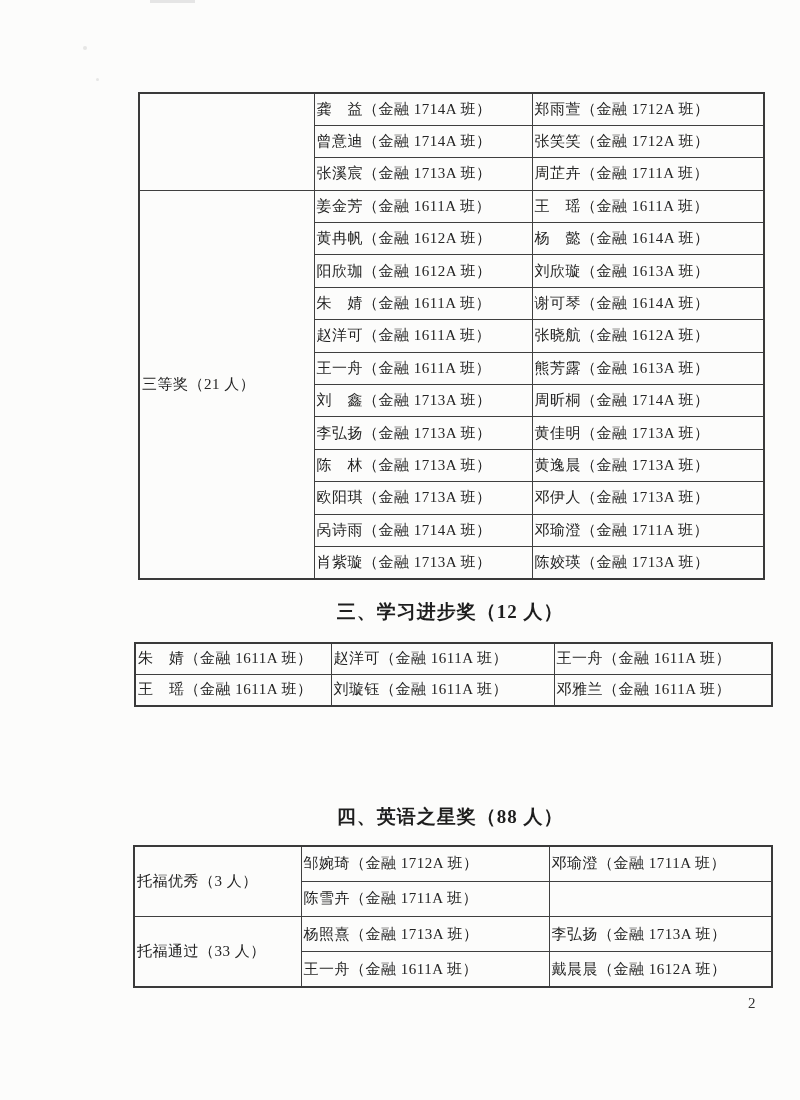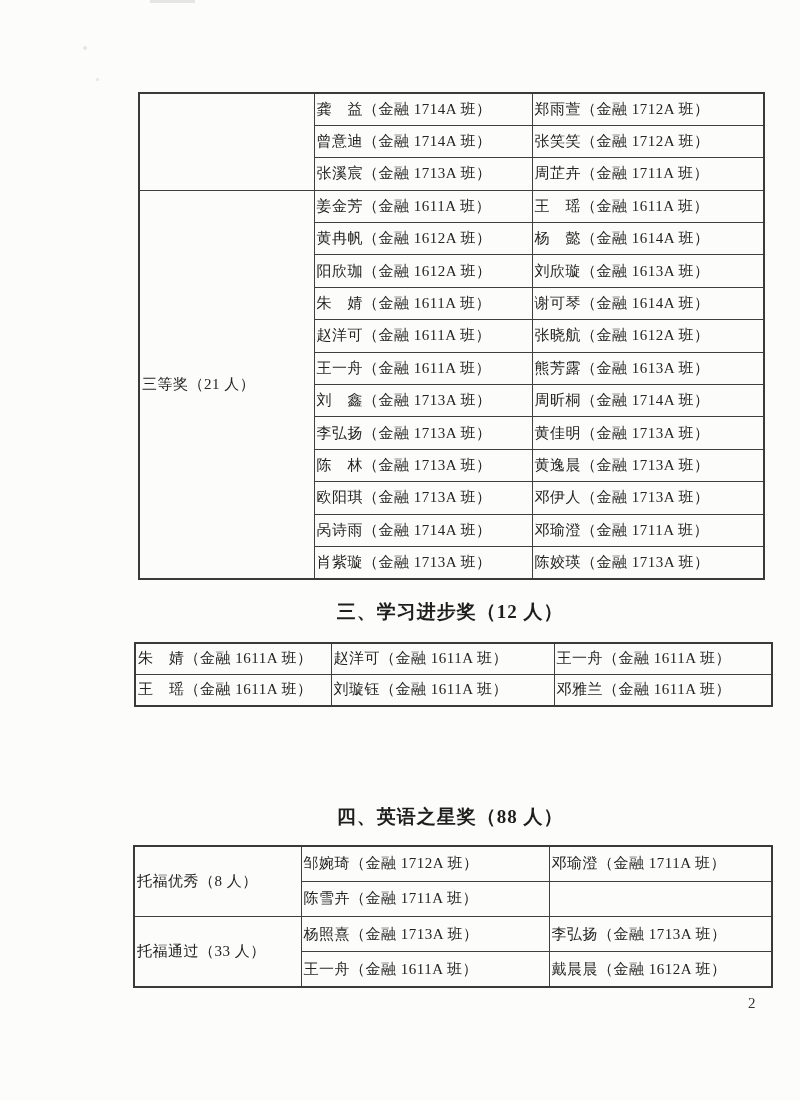--- a/index.html
+++ b/index.html
@@ -150,21 +150,21 @@
 <div class="section-heading" id="heading-english">四、英语之星奖（88 人）</div>
 
 <table class="award-table" id="table-english">
   <colgroup>
       <col style="width:167px">
       <col style="width:248px">
       <col style="width:223px">
     </colgroup>
   <tbody>
       <tr>
-        <td rowspan="2">托福优秀（8 人）</td>
+        <td rowspan="2">托福优秀（3 人）</td>
         <td>邹婉琦（金融 1712A 班）</td>
         <td>邓瑜澄（金融 1711A 班）</td>
       </tr>
       <tr>
         <td>陈雪卉（金融 1711A 班）</td>
         <td></td>
       </tr>
       <tr>
         <td rowspan="2">托福通过（33 人）</td>
         <td>杨照熹（金融 1713A 班）</td>

